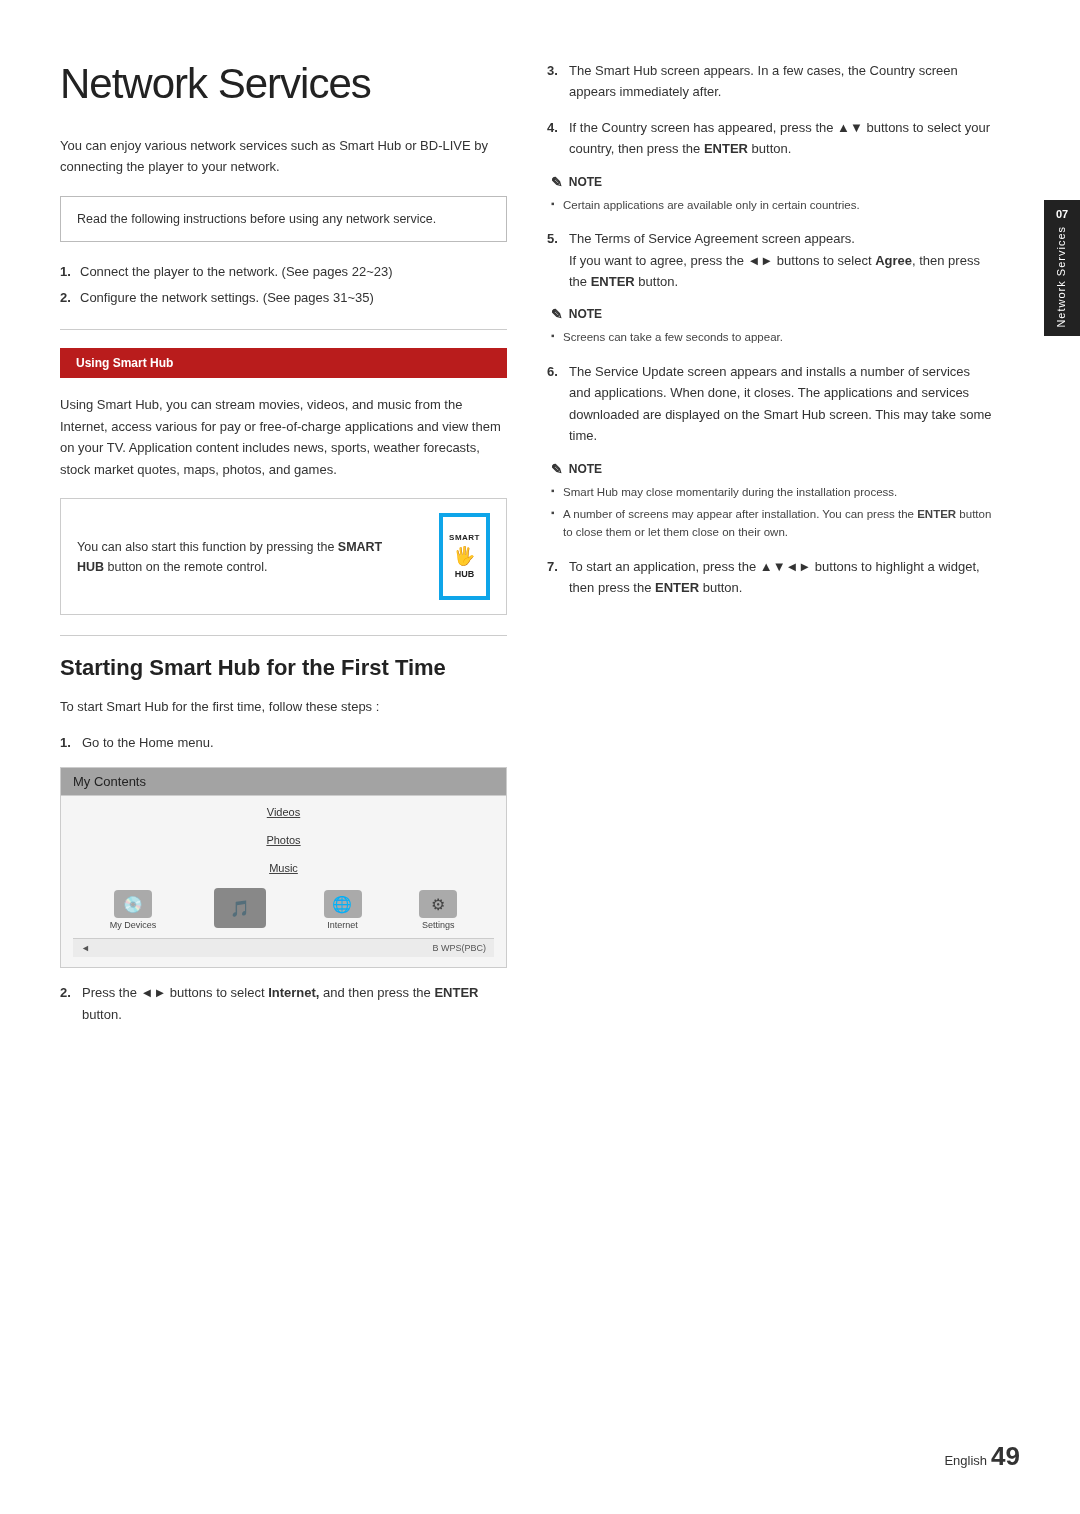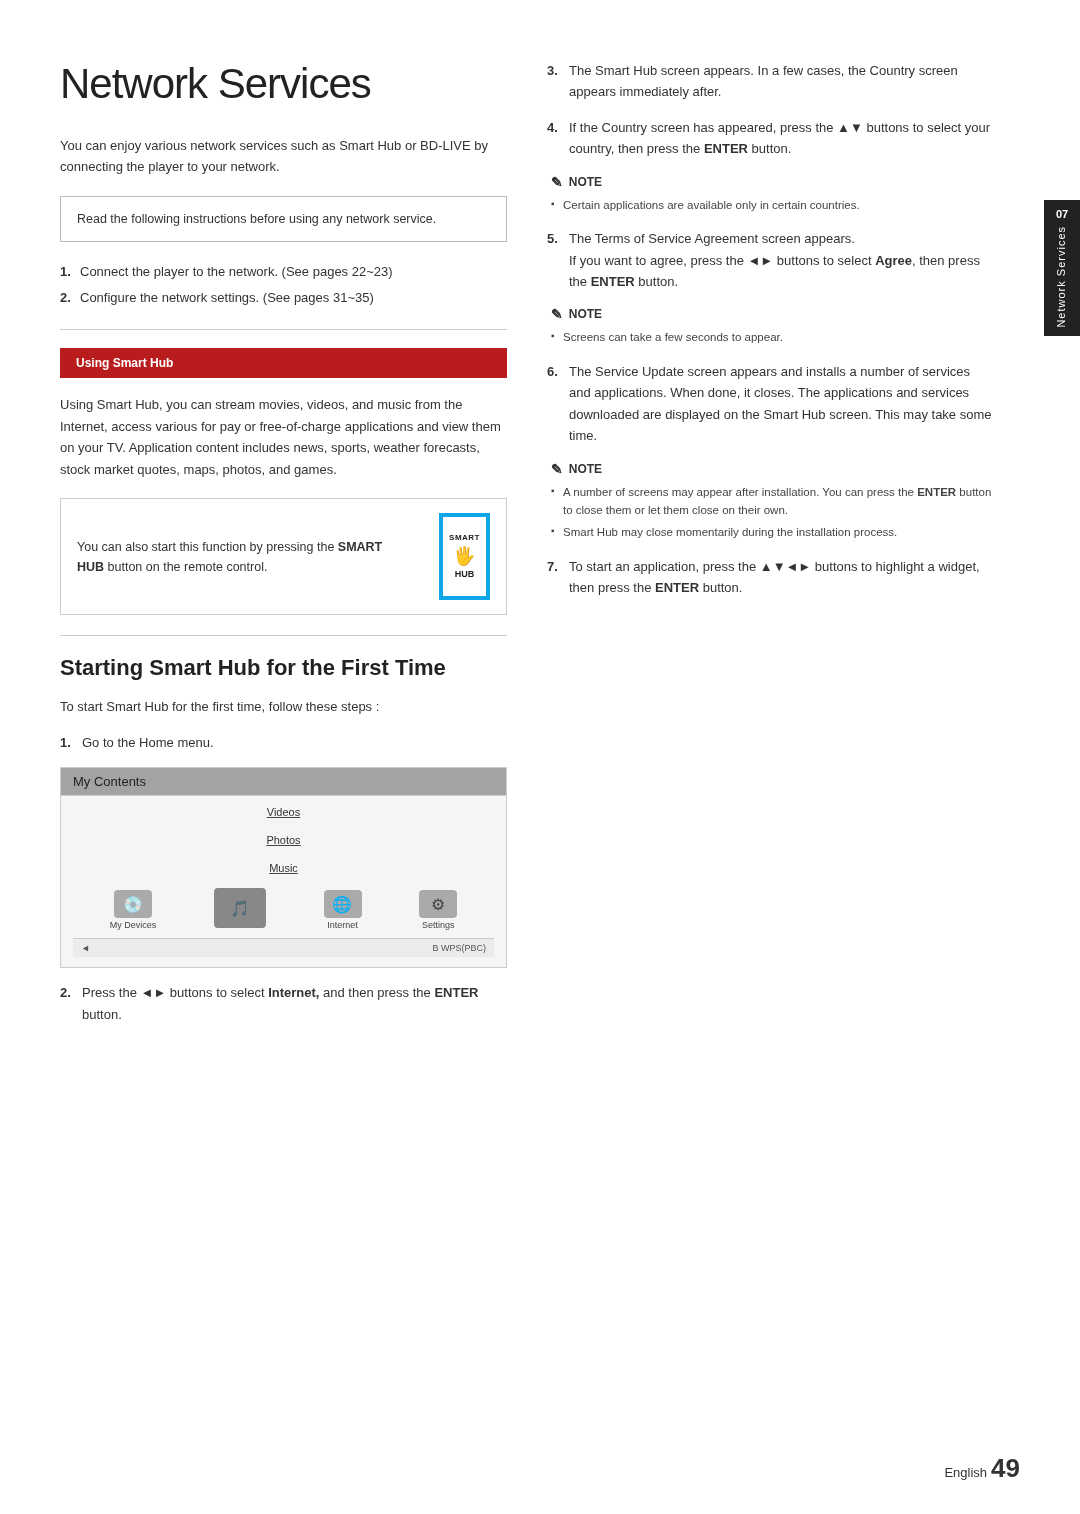--- a/index.html
+++ b/index.html
@@ -339,21 +339,21 @@
 
     .note-list li::before {
       content: "▪";
       position: absolute;
       left: 0;
       font-size: 10px;
     }
 
     .page-footer {
       position: absolute;
-      bottom: 30px;
+      bottom: 42px;
       right: 60px;
       font-size: 13px;
       color: #333;
       display: flex;
       align-items: baseline;
       gap: 4px;
       text-align: right;
     }
 
     .page-footer .page-num {
@@ -505,22 +505,22 @@
       <ul class="right-numbered">
         <li>
           <span class="num bold">6.</span>
           The Service Update screen appears and installs a number of services and applications. When done, it closes. The applications and services downloaded are displayed on the Smart Hub screen. This may take some time.
         </li>
       </ul>
 
       <div class="note-block">
         <div class="note-heading">NOTE</div>
         <ul class="note-list">
+          <li>Smart Hub may close momentarily during the installation process.</li>
           <li>A number of screens may appear after installation. You can press the <span class="bold">ENTER</span> button to close them or let them close on their own.</li>
-          <li>Smart Hub may close momentarily during the installation process.</li>
         </ul>
       </div>
 
       <ul class="right-numbered">
         <li>
           <span class="num bold">7.</span>
           To start an application, press the ▲▼◄► buttons to highlight a widget, then press the <span class="bold">ENTER</span> button.
         </li>
       </ul>
     </div>

